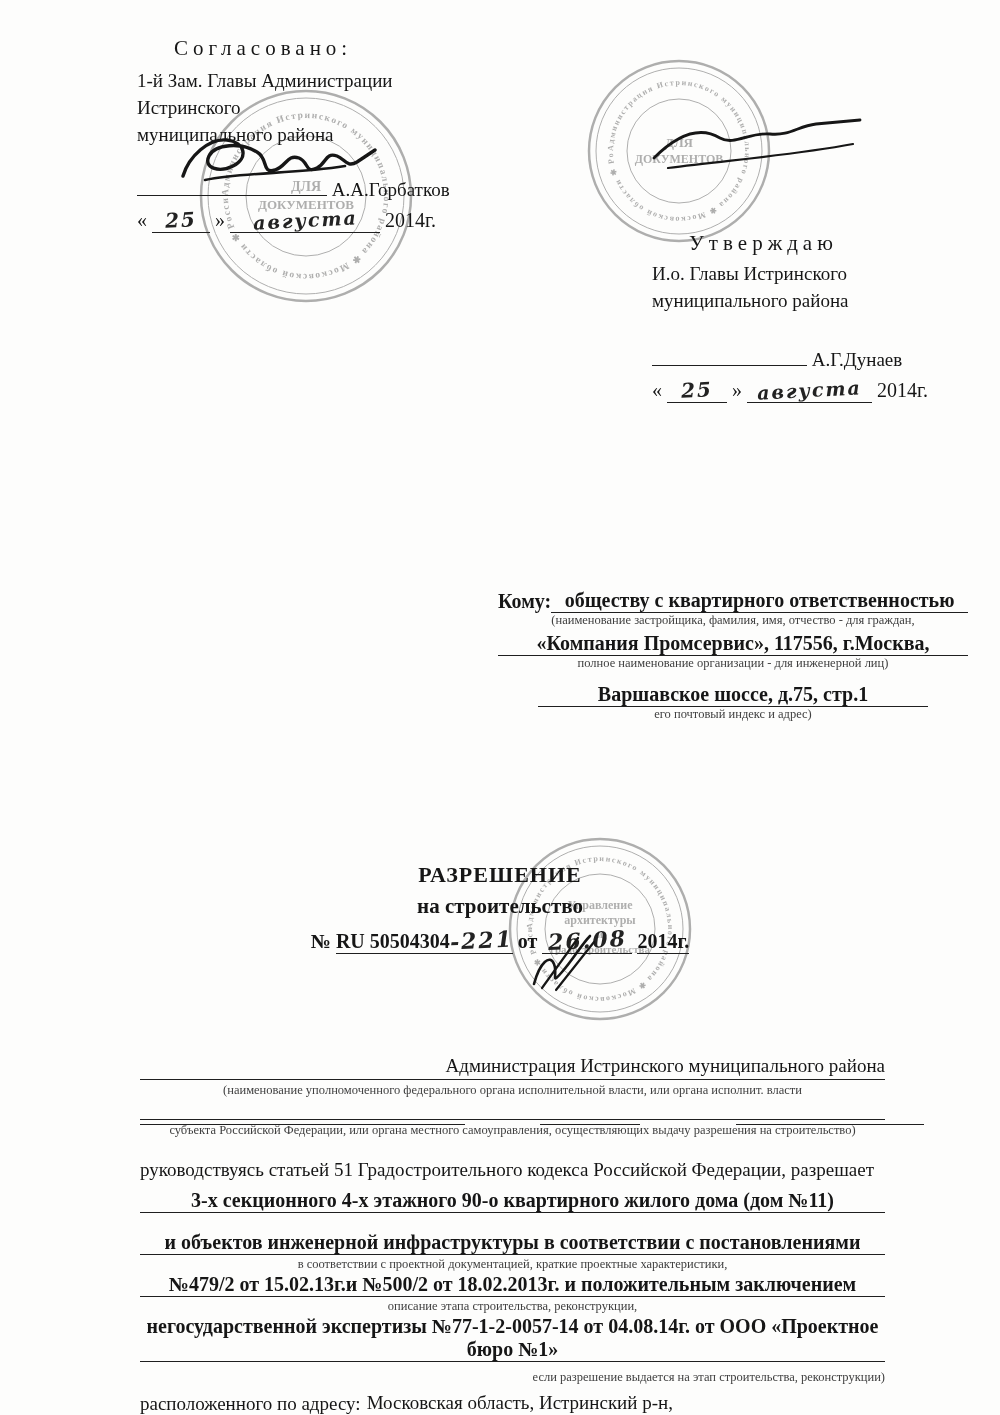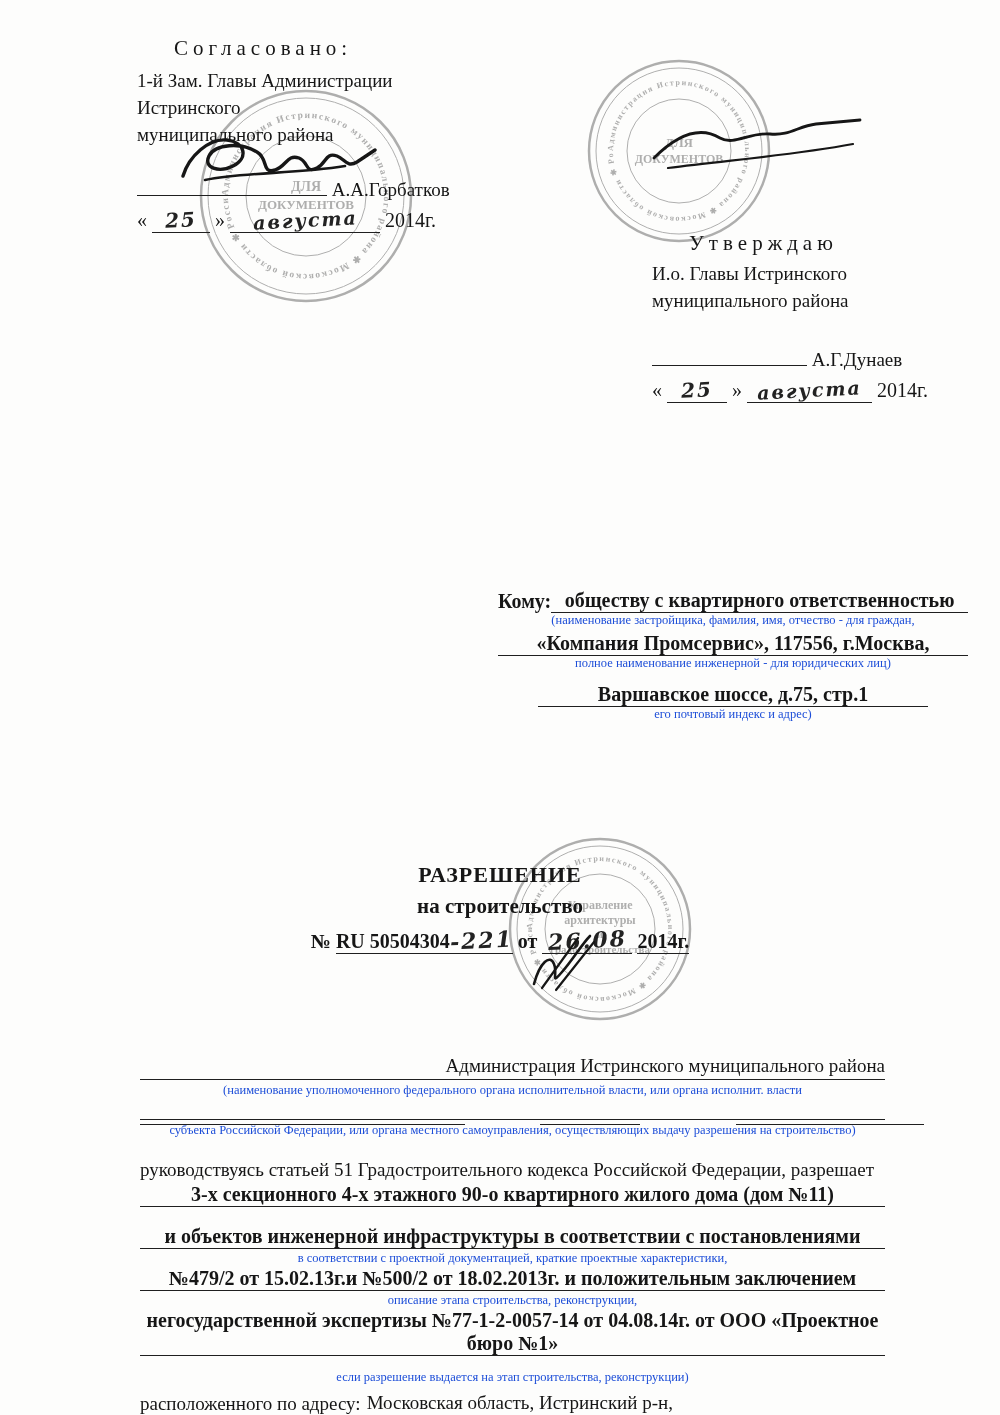--- a/index.html
+++ b/index.html
@@ -5,21 +5,21 @@
   * { margin:0; padding:0; box-sizing:border-box; }
   body { background:#e8e8e8; }
   .page {
     position:relative; width:1000px; height:1415px; margin:0 auto;
     background:#fdfdfc; color:#161616;
     font-family:"Liberation Serif", serif; overflow:hidden;
   }
   .abs { position:absolute; }
   .t19 { font-size:19px; line-height:27px; }
   .t20 { font-size:20px; }
-  .hint { font-size:12.5px; line-height:15px; color:#1d4ed8; text-align:center; }
+  .hint { font-size:12.5px; line-height:15px; color:#404040; text-align:center; }
   .b { font-weight:bold; }
   .center { text-align:center; }
   .uline { border-bottom:1.6px solid #1f1f1f; }
   .seg { display:inline-block; border-bottom:1.6px solid #1f1f1f; }
   .hand {
     font-family:"DejaVu Serif", serif; font-style:italic; font-weight:bold;
     display:inline-block; transform:rotate(-3deg); color:#222;
     letter-spacing:2px;
   }
   .spaced { letter-spacing:5px; font-size:21px;margin-left:37px; }
@@ -126,21 +126,21 @@
     </div>
   </div>
 
   <div class="abs txt" style="left:498px; top:220px; width:470px;">
     <div style="display:flex; align-items:flex-end;">
       <span class="b t20" style="white-space:nowrap;">Кому:</span>
       <span class="b t20 uline" style="flex:1; text-align:center;">обществу с квартирного ответственностью</span>
     </div>
     <div class="hint">(наименование застройщика, фамилия, имя, отчество - для граждан,</div>
     <div class="b t20 uline center" style="margin-top:4px;">«Компания Промсервис», 117556, г.Москва,</div>
-    <div class="hint">полное наименование инженерной - для юридических лиц)</div>
+    <div class="hint">полное наименование организации - для инженерной лиц)</div>
     <div class="b t20 uline center" style="margin:12px 40px 0 40px;">Варшавское шоссе, д.75, стр.1</div>
     <div class="hint">его почтовый индекс и адрес)</div>
   </div>
 
   <div class="abs txt" style="left:0; top:360px; width:1000px; text-align:center;">
     <div class="b" style="font-size:22px; letter-spacing:1px;">РАЗРЕШЕНИЕ</div>
     <div class="b" style="font-size:21px; margin-top:6px;">на строительство</div>
     <div style="font-size:20px; margin-top:8px; white-space:nowrap;">
       <span class="b">№</span>
       <span class="seg"><span class="b">RU 50504304</span><span class="hand" style="font-size:22px;">-221</span></span>
@@ -149,27 +149,27 @@
       <span class="seg b">2014г.</span>
     </div>
   </div>
 
   <div class="abs txt" style="left:140px; top:458px; width:745px;">
     <div class="t19 uline" style="padding-left:35px;text-align:right;">Администрация Истринского муниципального района</div>
     <div class="hint" style="margin-top:3px;">(наименование уполномоченного федерального органа исполнительной власти, или органа исполнит. власти</div>
     <div class="uline" style="height:22px;"></div>
     <div class="hint" style="margin-top:3px;">субъекта Российской Федерации, или органа местного самоуправления, осуществляющих выдачу разрешения на строительство)</div>
     <div class="t19" style="margin-top:18px;">руководствуясь статьей 51  Градостроительного кодекса Российской Федерации, разрешает</div>
-    <div class="b t20 uline center" style="margin-top:0;">3-х секционного 4-х этажного 90-о квартирного жилого дома (дом №11)</div>
+    <div class="b t20 uline center" style="margin-top:6px;">3-х секционного 4-х этажного 90-о квартирного жилого дома (дом №11)</div>
     <div class="b t20 uline center" style="margin-top:18px;">и объектов инженерной инфраструктуры в соответствии с постановлениями</div>
     <div class="hint" style="margin-top:2px;">в соответствии с проектной документацией, краткие проектные характеристики,</div>
     <div class="b t20 uline center" style="margin-top:1px;">№479/2 от 15.02.13г.и №500/2 от 18.02.2013г. и положительным заключением</div>
     <div class="hint" style="margin-top:2px;">описание этапа строительства, реконструкции,</div>
     <div class="b t20 uline center" style="margin-top:1px;">негосударственной экспертизы №77-1-2-0057-14 от 04.08.14г. от ООО «Проектное бюро №1»</div>
-    <div class="hint" style="margin-top:14px;">если разрешение выдается на этап строительства, реконструкции)</div>
+    <div class="hint" style="margin-top:8px;text-align:right;">если разрешение выдается на этап строительства, реконструкции)</div>
     <div style="display:flex; align-items:flex-end; margin-top:4px;">
       <span class="t19" style="white-space:nowrap;">расположенного по адресу:</span>
       <span class="t19 uline" style="flex:1; padding-left:6px;">Московская область, Истринский р-н,</span>
     </div>
 
   </div>
 
   <div class="abs" style="left:140px; top:1124px; width:325px; border-top:1.6px solid #1f1f1f;"></div>
   <div class="abs" style="left:540px; top:1124px; width:100px; border-top:1.6px solid #1f1f1f;"></div>
   <div class="abs" style="left:736px; top:1124px; width:188px; border-top:1.6px solid #1f1f1f;"></div>

